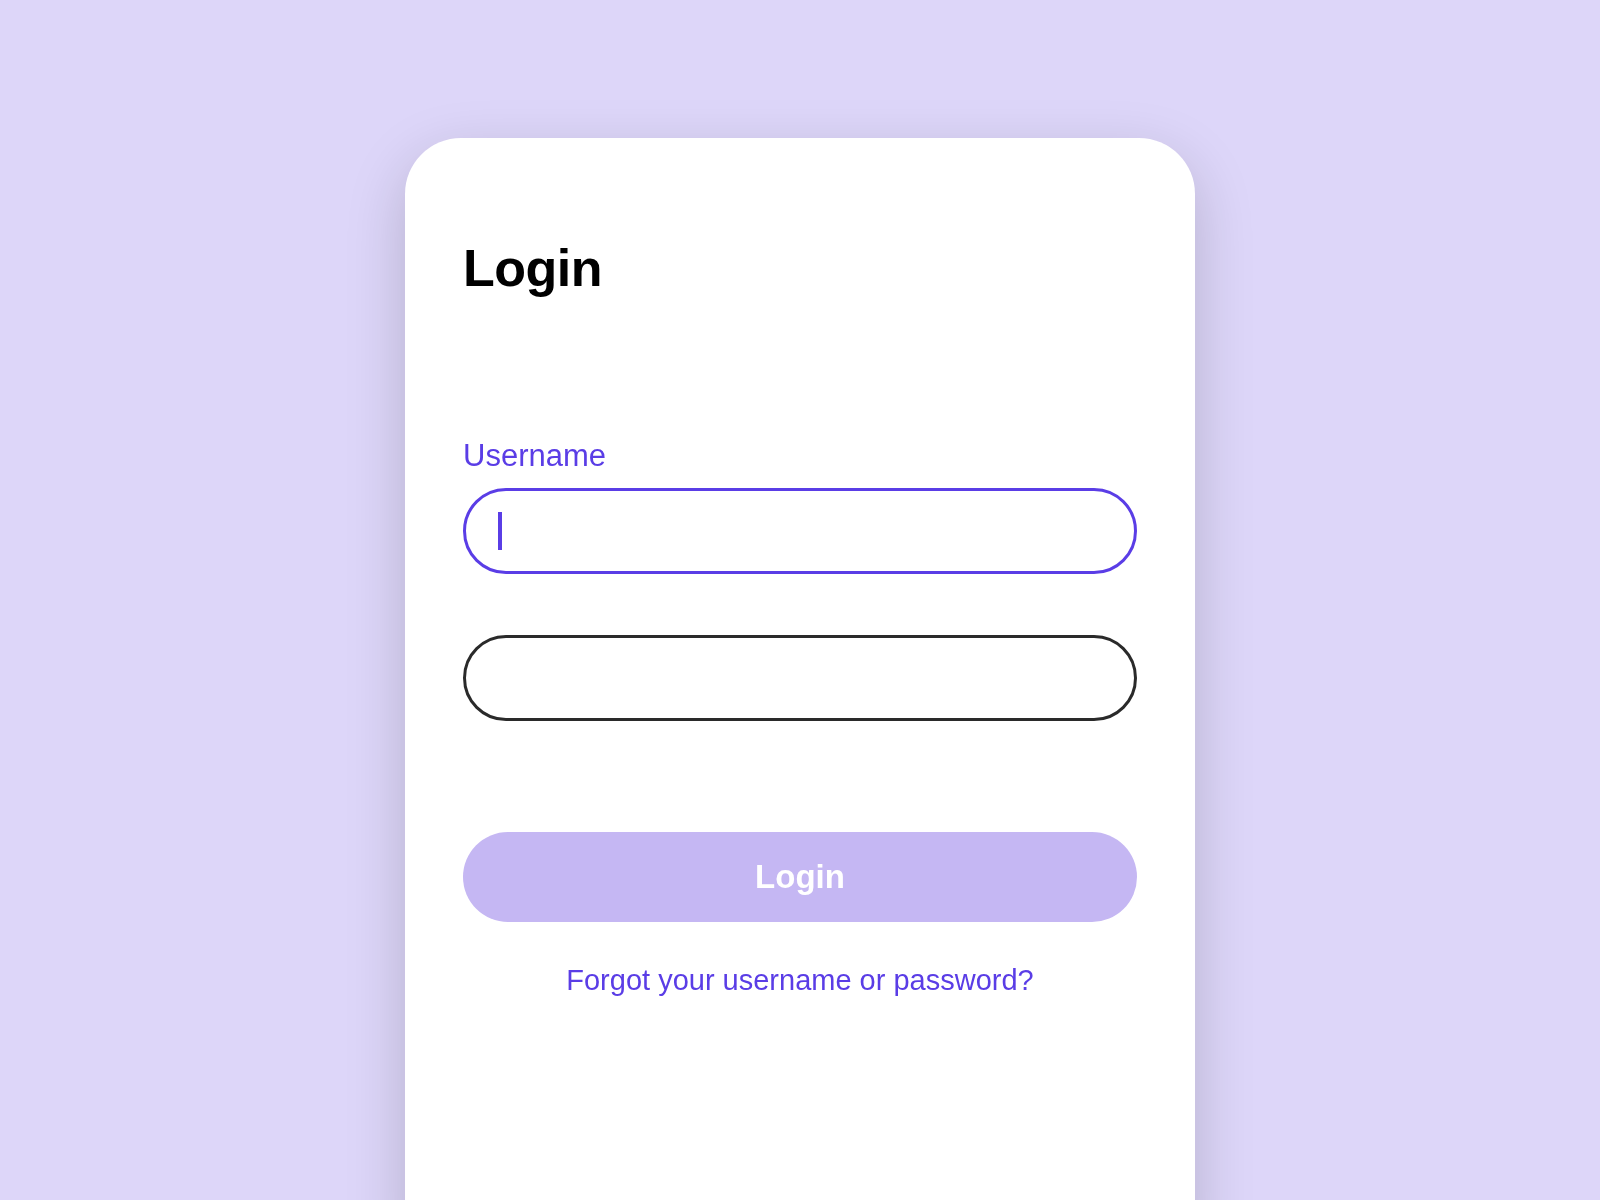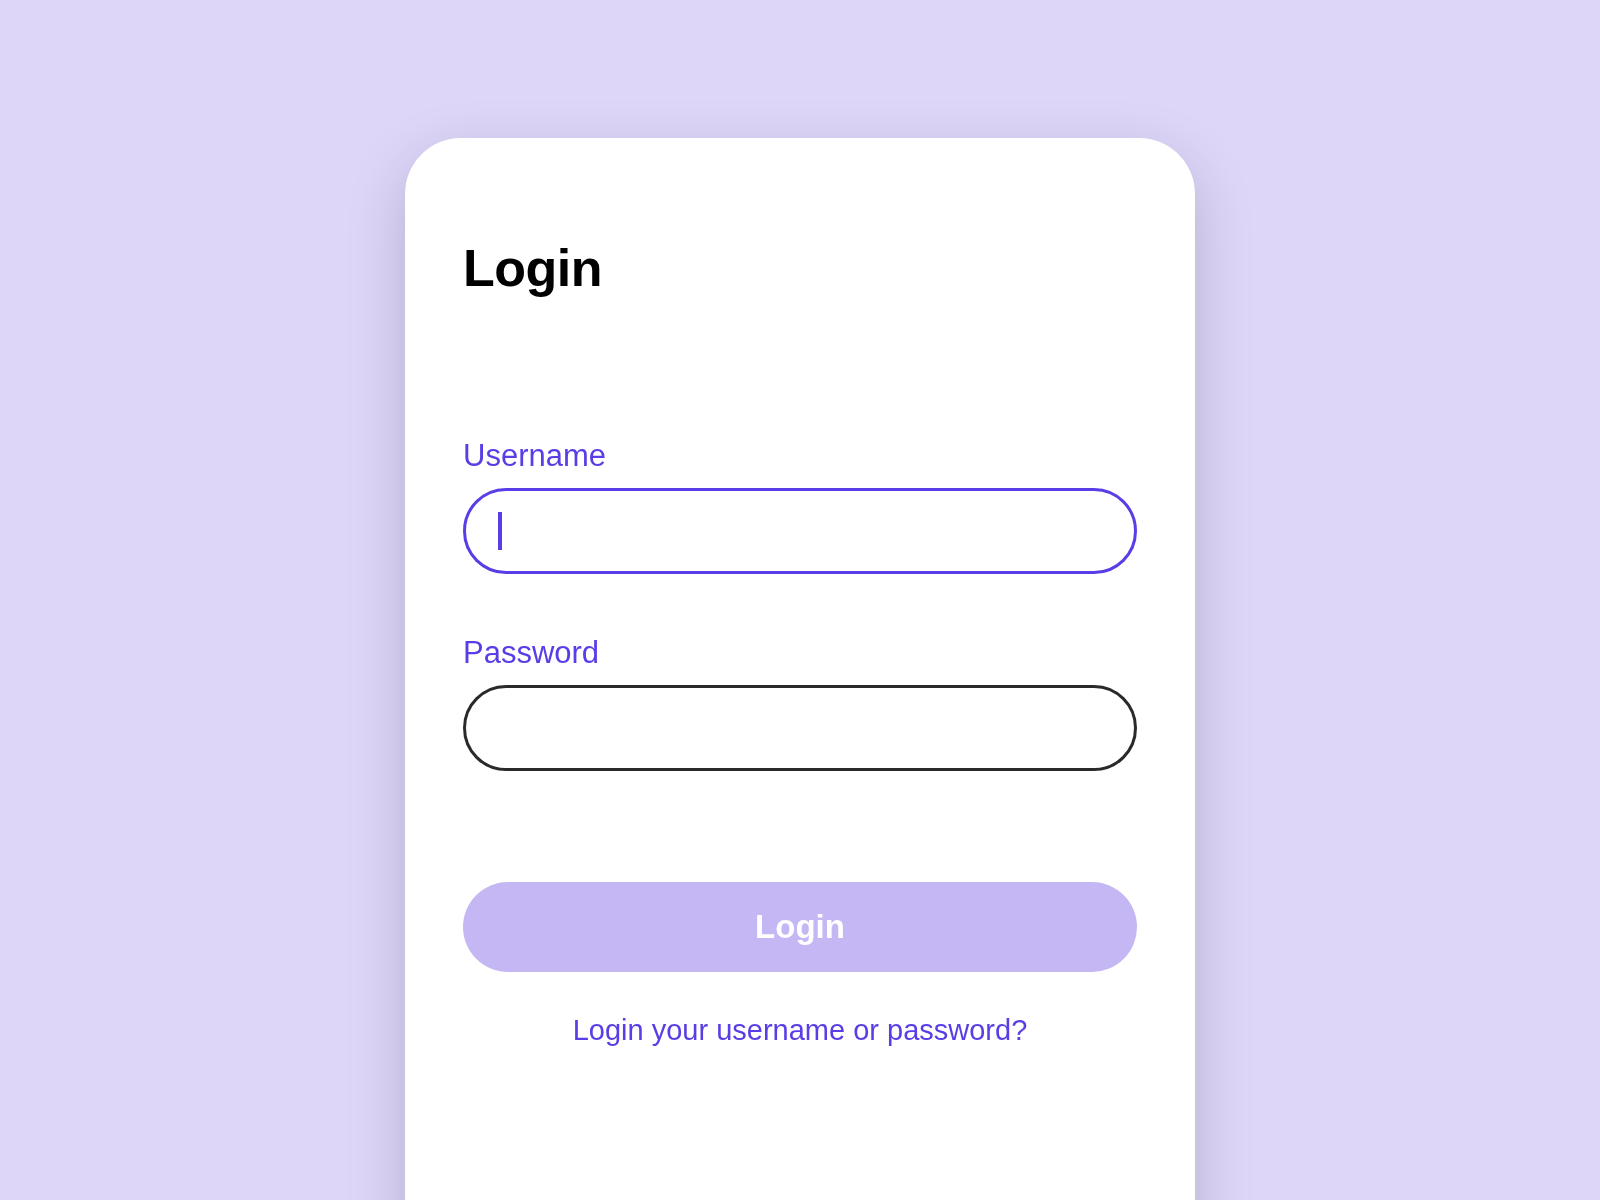--- a/index.html
+++ b/index.html
@@ -104,20 +104,19 @@
   <h1 class="title">Login</h1>
   
   <div class="field-group">
     <div class="field-label">Username</div>
     <div class="input-wrapper">
       <span class="caret"></span>
     </div>
   </div>
   
   <div class="field-group">
-    <div class="field-label">Password</div>
     <div class="input-wrapper inactive-wrap"></div>
   </div>
   
   <button class="login-button">Login</button>
   
-  <a class="forgot-link">Login your username or password?</a>
+  <a class="forgot-link">Forgot your username or password?</a>
 </div>
 
 </body></html>

